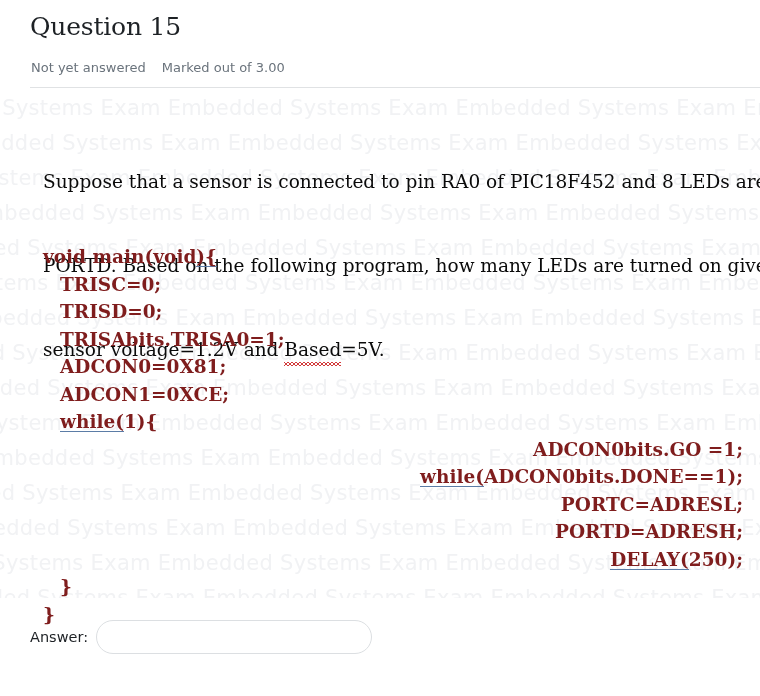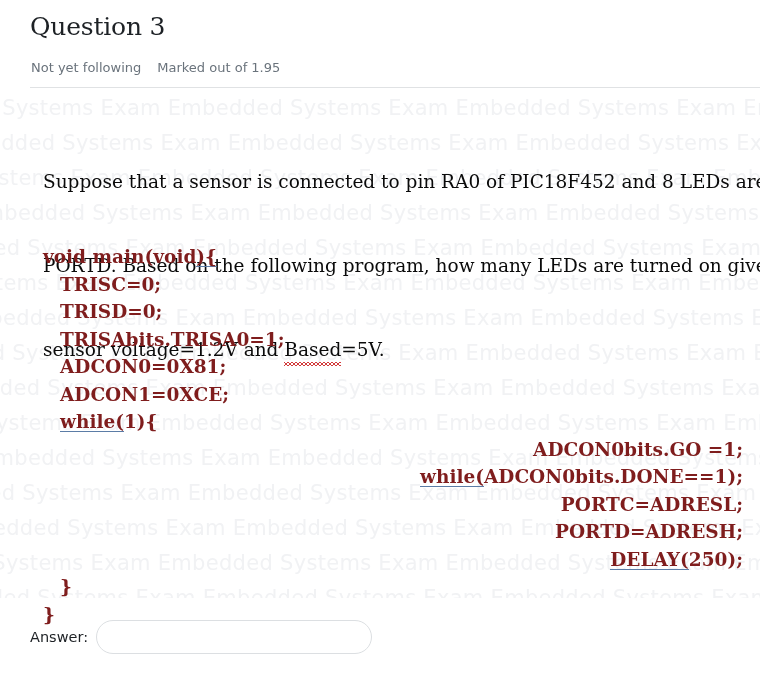--- a/index.html
+++ b/index.html
@@ -201,23 +201,23 @@
       <div class="wm-row" style="top: 280px; left: -75px;">Embedded Systems Exam Embedded Systems Exam Embedded Systems Exam Embedded Systems Exam Embedded Systems Exam Embedded Systems Exam Embedded Systems Exam Embedded Systems Exam Embedded Systems Exam </div>
       <div class="wm-row" style="top: 315px; left: -140px;">Embedded Systems Exam Embedded Systems Exam Embedded Systems Exam Embedded Systems Exam Embedded Systems Exam Embedded Systems Exam Embedded Systems Exam Embedded Systems Exam Embedded Systems Exam </div>
       <div class="wm-row" style="top: 350px; left: -20px;">Embedded Systems Exam Embedded Systems Exam Embedded Systems Exam Embedded Systems Exam Embedded Systems Exam Embedded Systems Exam Embedded Systems Exam Embedded Systems Exam Embedded Systems Exam </div>
       <div class="wm-row" style="top: 385px; left: -100px;">Embedded Systems Exam Embedded Systems Exam Embedded Systems Exam Embedded Systems Exam Embedded Systems Exam Embedded Systems Exam Embedded Systems Exam Embedded Systems Exam Embedded Systems Exam </div>
       <div class="wm-row" style="top: 420px; left: -55px;">Embedded Systems Exam Embedded Systems Exam Embedded Systems Exam Embedded Systems Exam Embedded Systems Exam Embedded Systems Exam Embedded Systems Exam Embedded Systems Exam Embedded Systems Exam </div>
       <div class="wm-row" style="top: 455px; left: -130px;">Embedded Systems Exam Embedded Systems Exam Embedded Systems Exam Embedded Systems Exam Embedded Systems Exam Embedded Systems Exam Embedded Systems Exam Embedded Systems Exam Embedded Systems Exam </div>
       <div class="wm-row" style="top: 490px; left: -85px;">Embedded Systems Exam Embedded Systems Exam Embedded Systems Exam Embedded Systems Exam Embedded Systems Exam Embedded Systems Exam Embedded Systems Exam Embedded Systems Exam Embedded Systems Exam </div>
     </div>
 
   <div class="q-header">
-    <div class="q-title">Question 3</div>
+    <div class="q-title">Question 15</div>
     <div class="q-meta">
-      <span class="meta-state">Not yet following</span><span>Marked out of 1.95</span>
+      <span class="meta-state">Not yet answered</span><span>Marked out of 3.00</span>
     </div>
     <div class="q-divider"></div>
   </div>
 
   <div class="q-body">
     <div class="q-text">
       <span class="line">Suppose that a sensor is connected to pin RA0 of PIC18F452 and 8 LEDs are connected t</span>
       <span class="line">PORTD. Based on the following program, how many LEDs are turned on given that the</span>
       <span class="line"><span>sensor voltage=1.2V and </span><span class="spell-err">Based</span><span>=5V.</span></span>
     </div>

